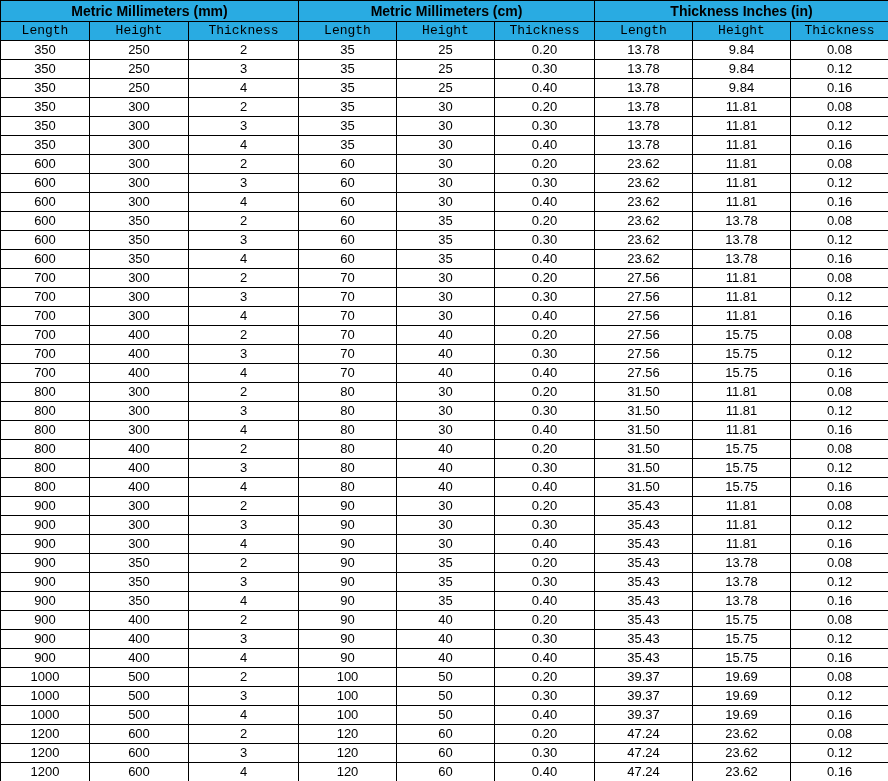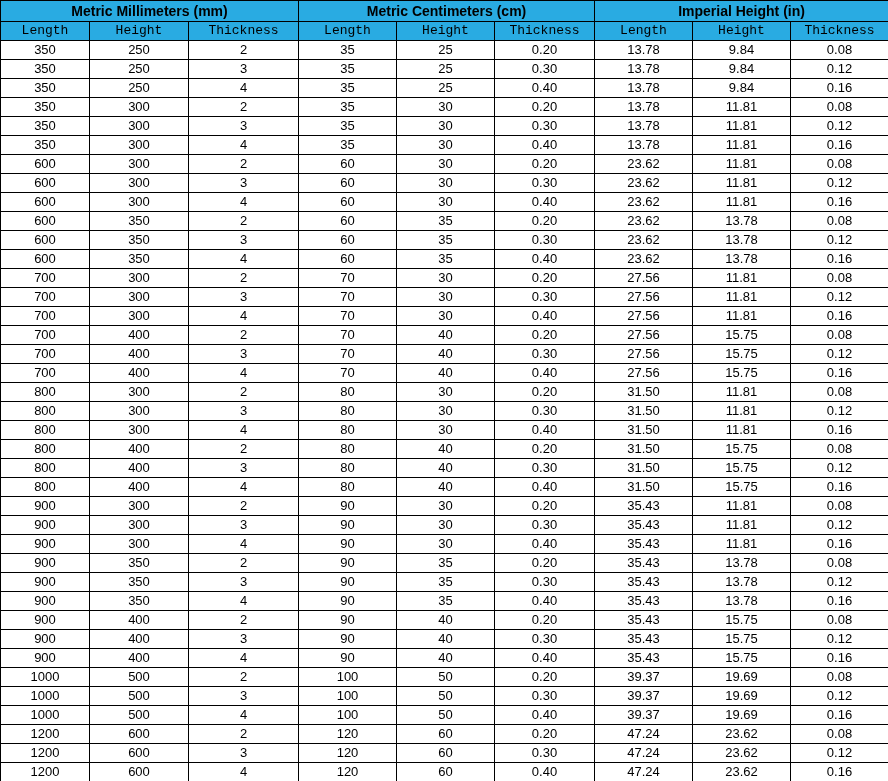--- a/index.html
+++ b/index.html
@@ -70,22 +70,22 @@
     <col class="c3">
       <col class="c4">
       <col class="c5">
     <col class="c6">
       <col class="c7">
       <col class="c8">
   </colgroup>
   <thead>
     <tr id="group-row">
         <th class="group-head" colspan="3">Metric Millimeters (mm)</th>
-        <th class="group-head" colspan="3">Metric Centimeters (cm)</th>
-        <th class="group-head" colspan="3">Imperial Height (in)</th>
+        <th class="group-head" colspan="3">Metric Millimeters (cm)</th>
+        <th class="group-head" colspan="3">Thickness Inches (in)</th>
       </tr>
     <tr id="col-row">
         <th class="col-head">Length</th>
         <th class="col-head">Height</th>
         <th class="col-head">Thickness</th>
         <th class="col-head">Length</th>
         <th class="col-head">Height</th>
         <th class="col-head">Thickness</th>
         <th class="col-head">Length</th>
         <th class="col-head">Height</th>

